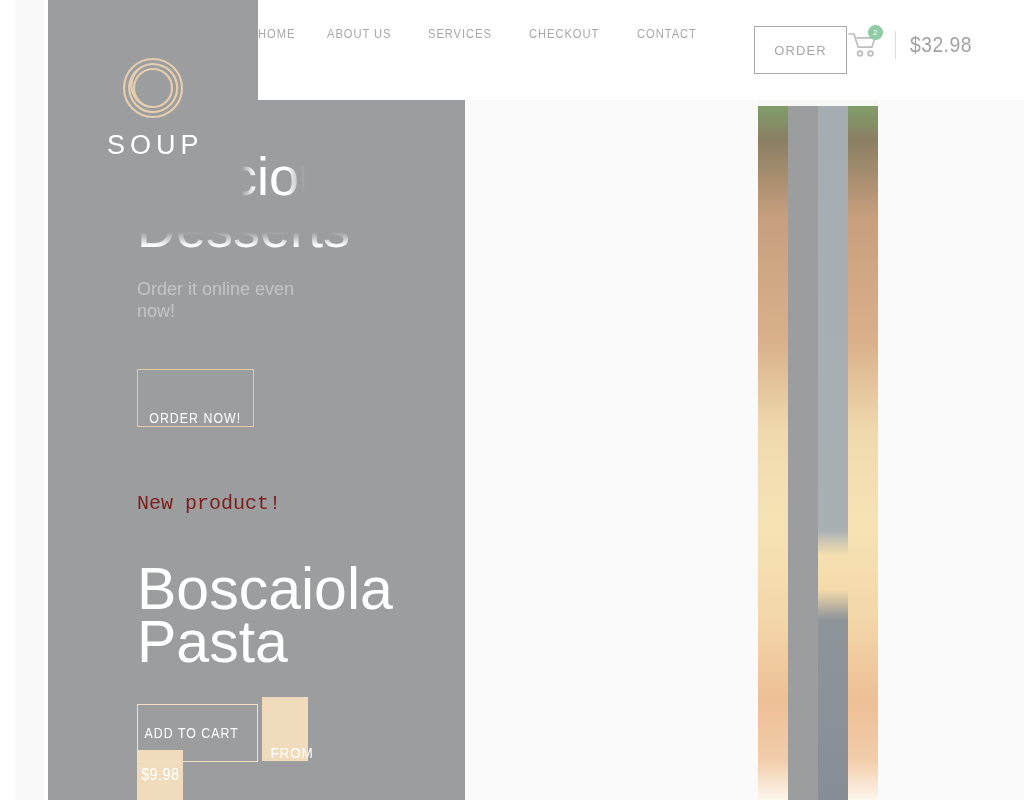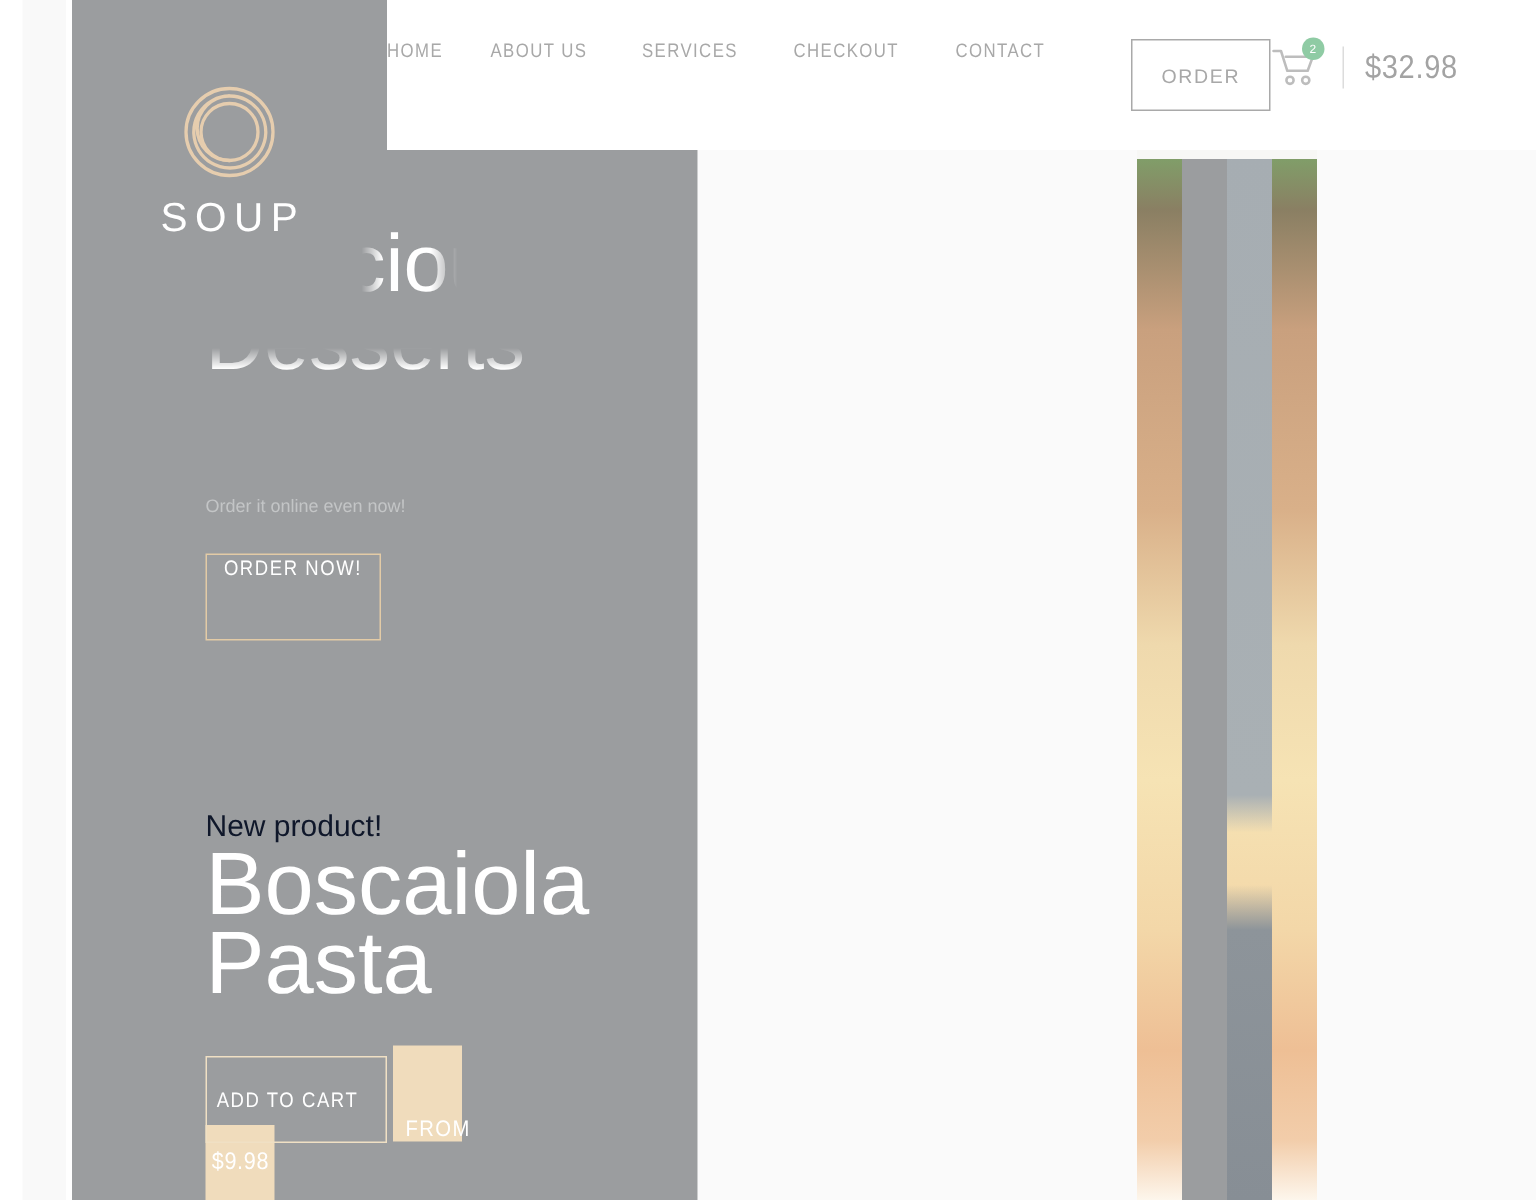--- a/index.html
+++ b/index.html
@@ -166,43 +166,42 @@
         rgba(0,0,0,0) 0px, rgba(0,0,0,0) 30px,
         rgba(0,0,0,1) 44px, rgba(0,0,0,1) 100%);
     mask-image:linear-gradient(to bottom,
         rgba(0,0,0,0) 0px, rgba(0,0,0,0) 30px,
         rgba(0,0,0,1) 44px, rgba(0,0,0,1) 100%);
   }
 
   .hero-sub {
     position:absolute; left:89px; top:278px; width:200px;
     font-family:"Liberation Sans", sans-serif;
-    font-weight:300; font-size:12px; line-height:22px;
+    font-weight:300; font-size:18px; line-height:22px;
     color:#c3c5c6;
-    margin-top:48px;
   }
 
   .order-now {
     position:absolute; left:89px; top:369px;
     width:117px; height:58px;
     border:1px solid #e3cba6;
-    display:flex; align-items:flex-start; justify-content:center;
+    display:flex; align-items:flex-end; justify-content:center;
     cursor:pointer; background:transparent;
   }
   .order-now span {
     font-family:"Liberation Sans Narrow","Liberation Sans", sans-serif;
     font-size:14px; letter-spacing:1.2px; color:#ffffff;
     text-transform:uppercase; transform:scaleX(0.88);
   }
 
   
   .prod-kicker {
-    position:absolute; left:89px; top:540px;
-    font-family:Liberation Sans, sans-serif;
-    font-weight:300; font-size:20px; color:#0f172a;
+    position:absolute; left:89px; top:492px;
+    font-family:Liberation Mono, monospace;
+    font-weight:300; font-size:20px; color:#7f1d1d;
   }
   .prod-title {
     position:absolute; left:89px; top:563px; width:330px;
     font-family:"Liberation Sans", sans-serif;
     font-weight:300; font-size:59px; line-height:53px;
     color:#ffffff;
   }
 
   .add-cart {
     position:absolute; left:89px; top:704px;

